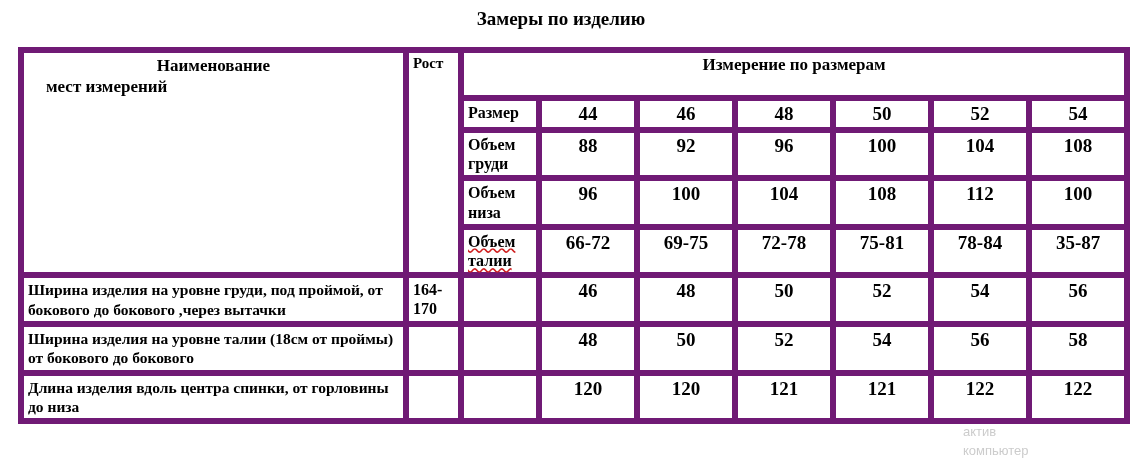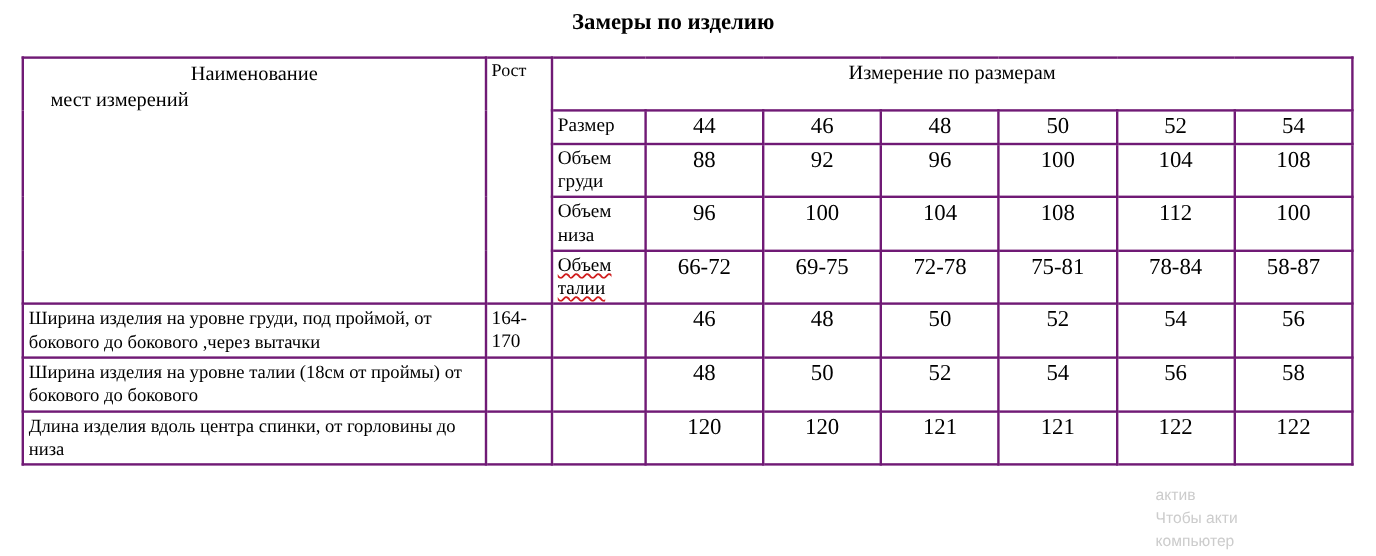--- a/index.html
+++ b/index.html
@@ -33,24 +33,24 @@
   table.measure {
     position: absolute;
     top: 47px;
     left: 18px;
     width: 1110px;
     border-collapse: collapse;
     table-layout: fixed;
     font-size: 16px;
   }
   table.measure td, table.measure th {
-    border: 2px solid #701a75;
+    border: 6px solid #701a75;
     padding: 2px 4px;
     vertical-align: top;
-    font-weight: normal;
+    font-weight: bold;
     margin-top: 24px;
   }
   .c-name  { width: 385px; }
   .c-rost  { width: 55px; }
   .c-lbl   { width: 78px; }
   .c-sz    { width: 98px; }
 
   .hdr-name {
     text-align: center;
     font-size: 17px;
@@ -193,21 +193,21 @@
       <tr>
         <td class="rowlabel">
           <span class="cellblock spell-red">Объем</span>
           <span class="cellblock spell-red">талии</span>
         </td>
         <td class="num">66-72</td>
         <td class="num">69-75</td>
         <td class="num">72-78</td>
         <td class="num">75-81</td>
         <td class="num">78-84</td>
-        <td class="num">58-87</td>
+        <td class="num">35-87</td>
       </tr>
 
       <tr>
         <td class="desc">Ширина изделия на уровне груди, под проймой, от бокового до  бокового ,через вытачки</td>
         <td class="rost-val">164-170</td>
         <td class="num"></td>
         <td class="num">46</td>
         <td class="num">48</td>
         <td class="num">50</td>
         <td class="num">52</td>
@@ -236,17 +236,16 @@
         <td class="num">121</td>
         <td class="num">121</td>
         <td class="num">122</td>
         <td class="num">122</td>
       </tr>
     </tbody>
   </table>
 
   <div class="watermark">
     <span class="wm-line">актив</span>
-    <span class="wm-line">Чтобы акти</span>
     <span class="wm-line">компьютер</span>
   </div>
 
 </div>
 
 </body></html>

